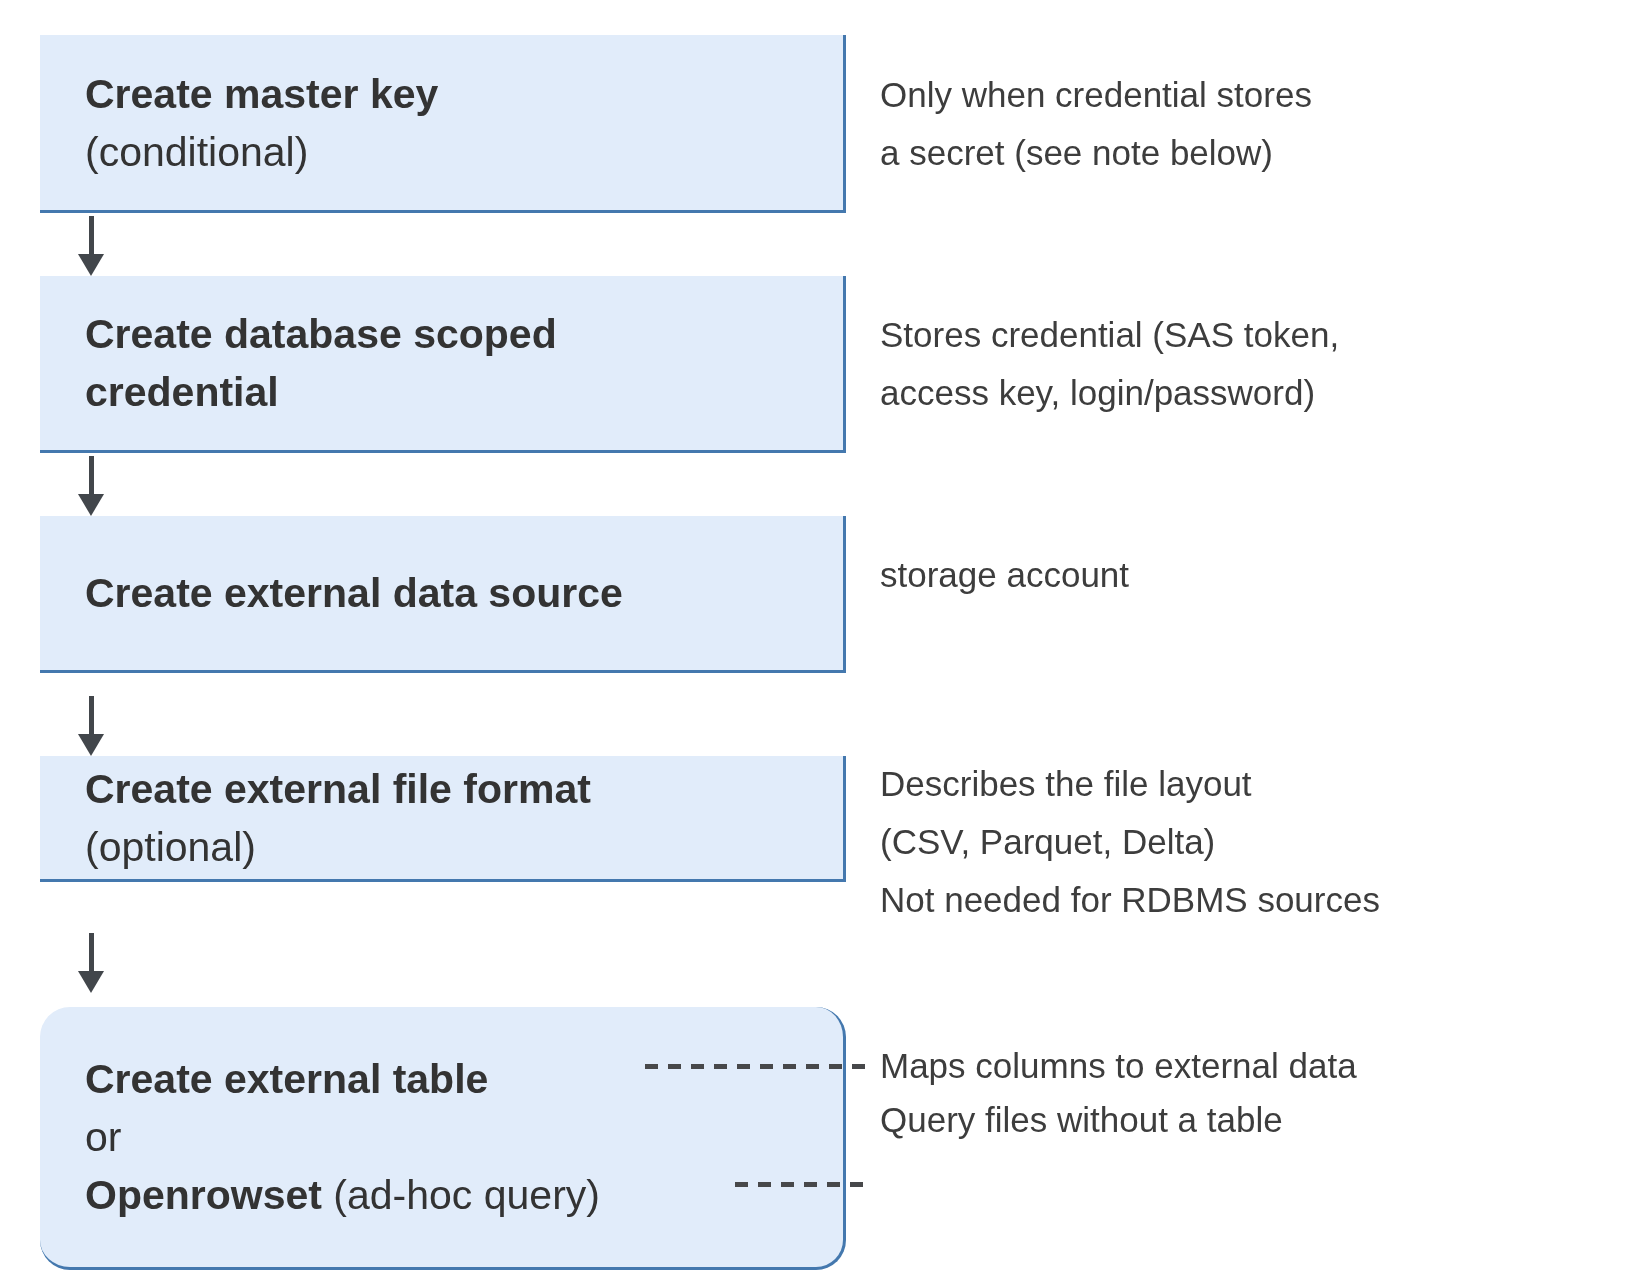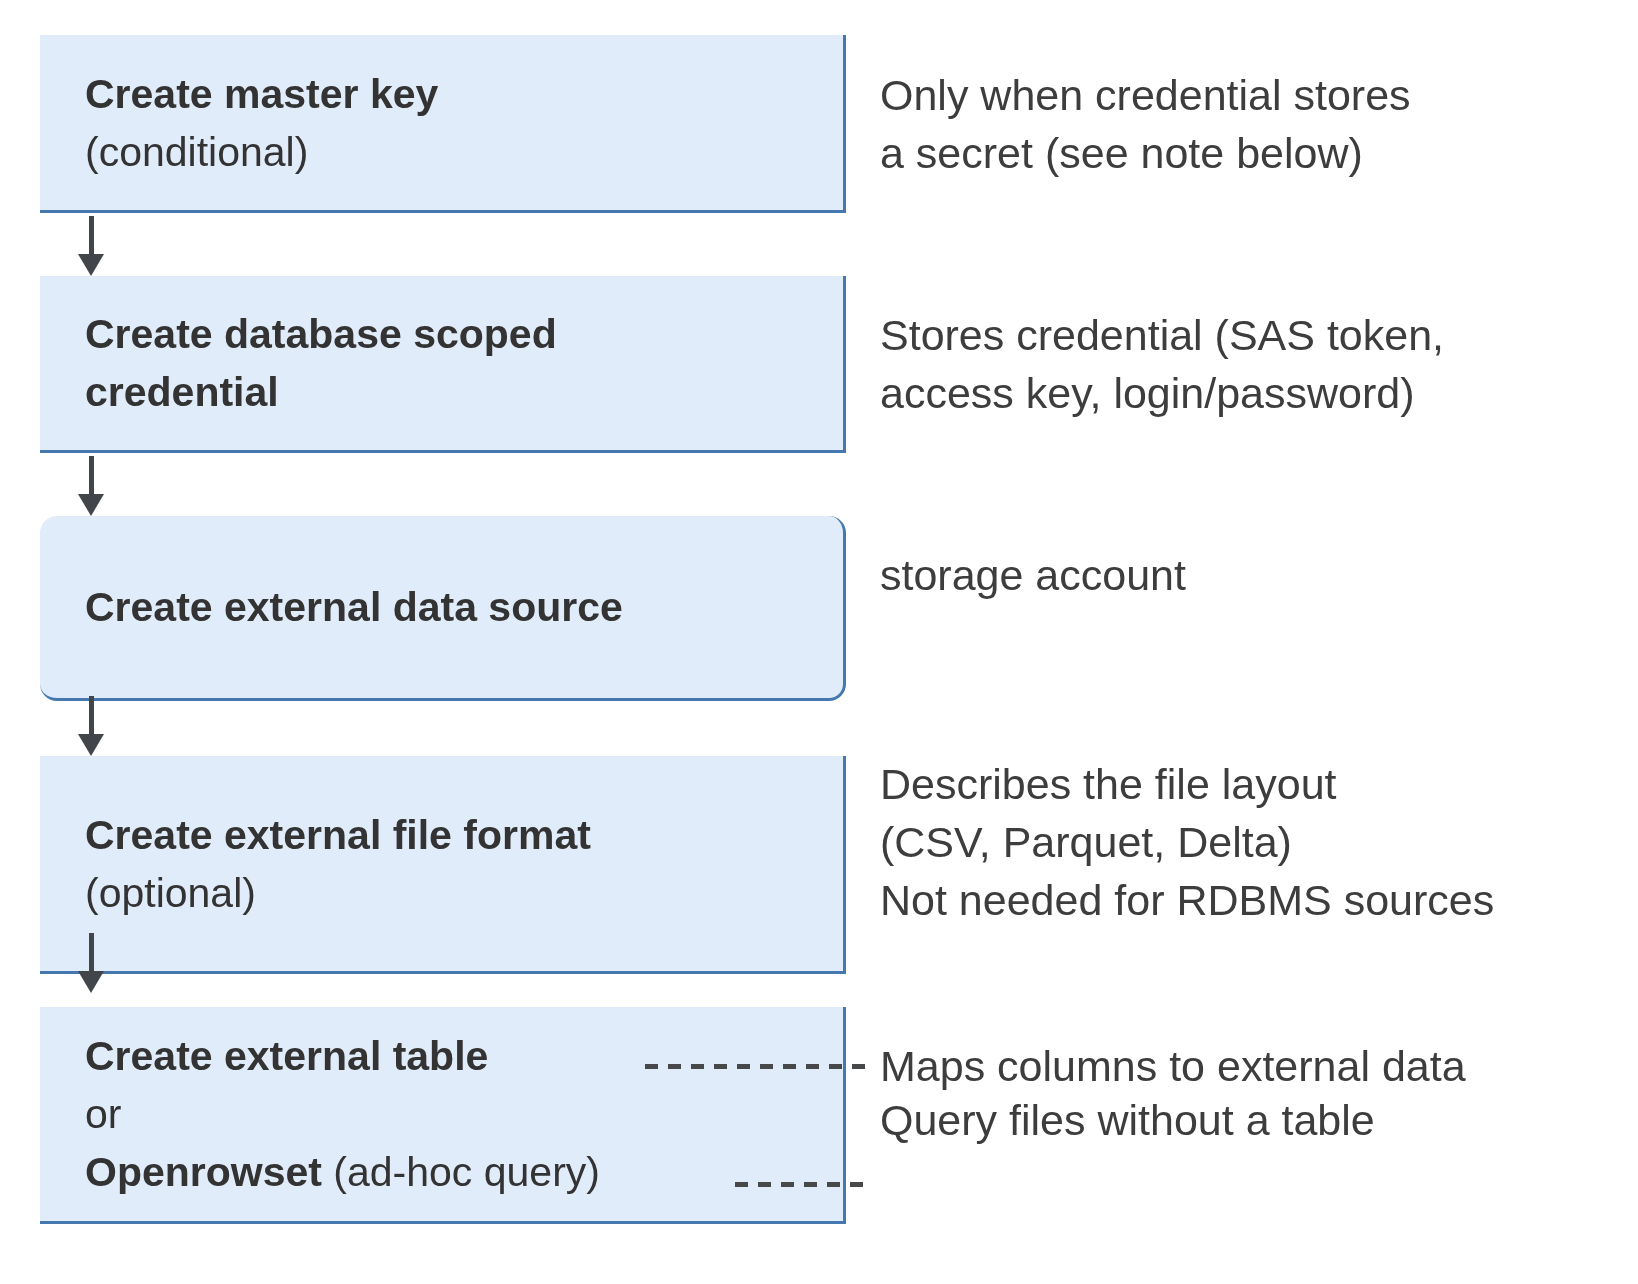--- a/index.html
+++ b/index.html
@@ -51,21 +51,21 @@
   .arrow .shaft { width: 5px; height: 38px; background: var(--arrow-color); }
   .arrow .head {
     width: 0; height: 0;
     border-left: 13px solid transparent;
     border-right: 13px solid transparent;
     border-top: 22px solid var(--arrow-color);
   }
   .note {
     position: absolute;
     left: 880px;
-    font-size: 43px;
+    font-size: 35px;
     line-height: 58px;
     font-weight: 400;
     color: var(--note-color);
     white-space: nowrap;
   }
   .dash-line {
     position: absolute;
     height: 5px;
     background: repeating-linear-gradient(90deg,
       var(--dash-color) 0 13px, transparent 13px 23px);
@@ -89,40 +89,40 @@
   <div class="step-box" style="top:276px; height:177px;">
     <div class="box-line">Create database scoped</div>
     <div class="box-line">credential</div>
   </div>
 
   <div class="arrow" style="top:456px;">
     <div class="shaft"></div>
     <div class="head"></div>
   </div>
 
-  <div class="step-box" style="top:516px; height:185px;border-radius:17px;">
+  <div class="step-box" style="top:516px; height:157px;">
     <div class="box-line">Create external data source</div>
   </div>
 
   <div class="arrow" style="top:696px;">
     <div class="shaft"></div>
     <div class="head"></div>
   </div>
 
-  <div class="step-box" style="top:756px; height:218px;">
+  <div class="step-box" style="top:756px; height:126px;">
     <div class="box-line">Create external file format</div>
     <div class="box-line regular">(optional)</div>
   </div>
 
   <div class="arrow" style="top:933px;">
     <div class="shaft"></div>
     <div class="head"></div>
   </div>
 
-  <div class="step-box" style="top:1007px; height:217px;">
+  <div class="step-box" style="top:1007px; height:263px;border-radius:30px;">
     <div class="box-line">Create external table</div>
     <div class="box-line regular">or</div>
     <div class="box-line">
       <span>Openrowset</span><span class="regular"> (ad-hoc query)</span>
     </div>
   </div>
 
   <div class="dash-line" style="top:1064px; left:645px; width:228px;"></div>
   <div class="dash-line" style="top:1182px; left:735px; width:138px;"></div>
 

